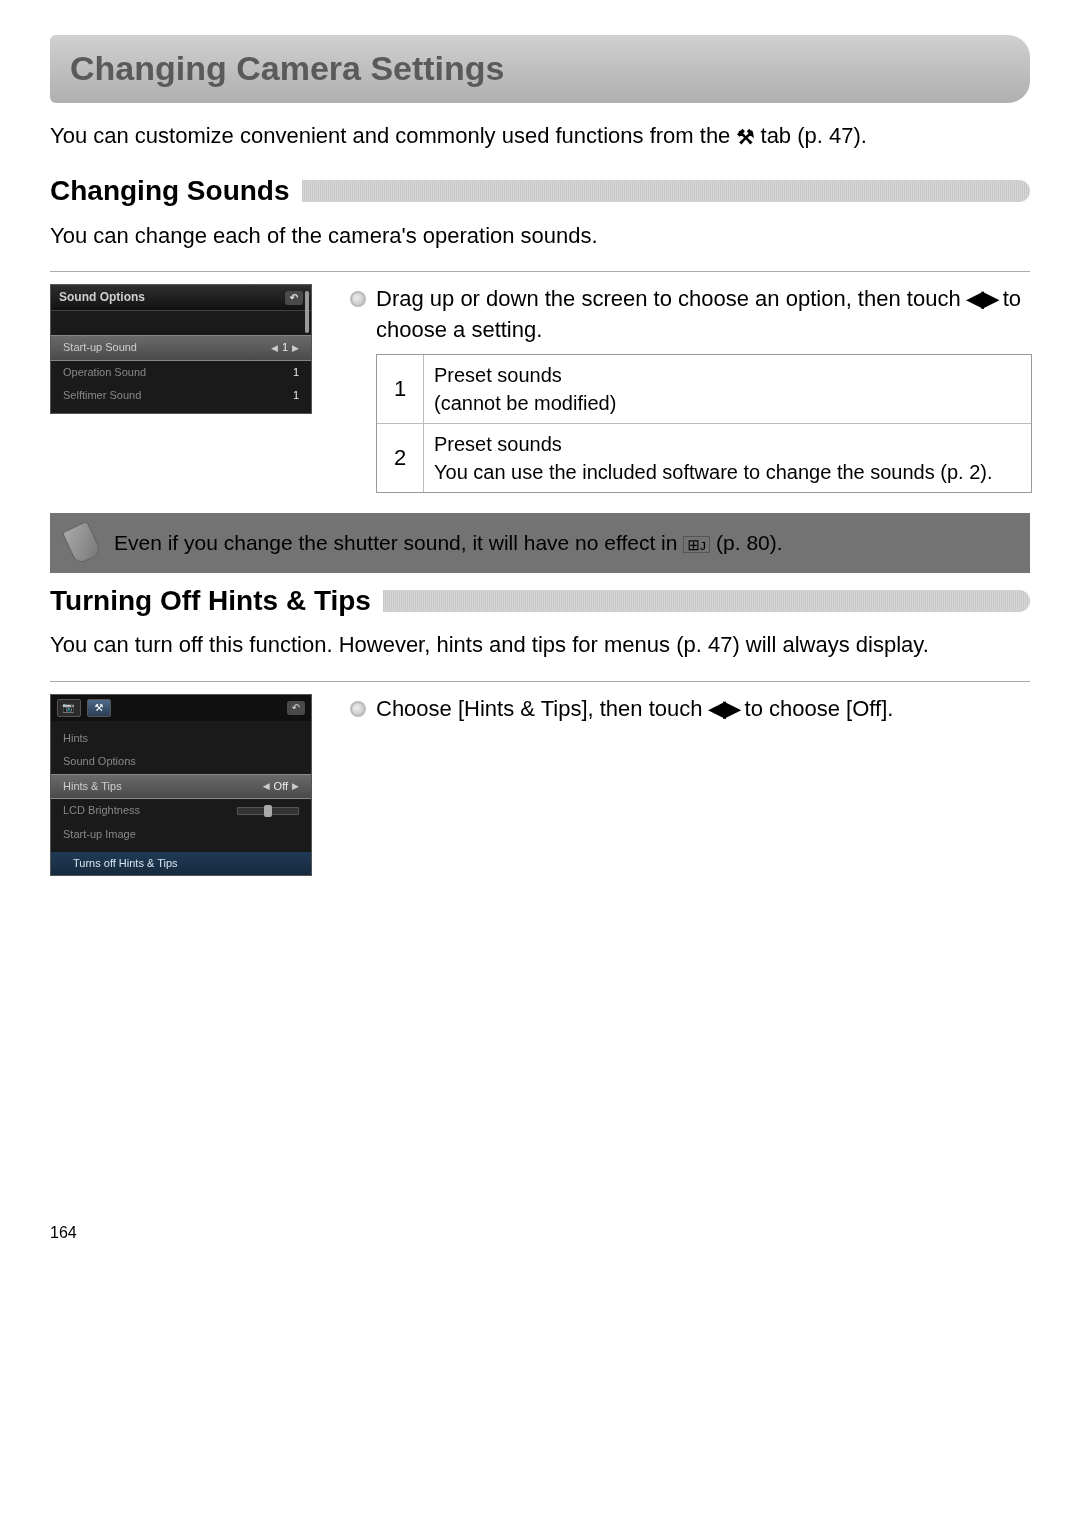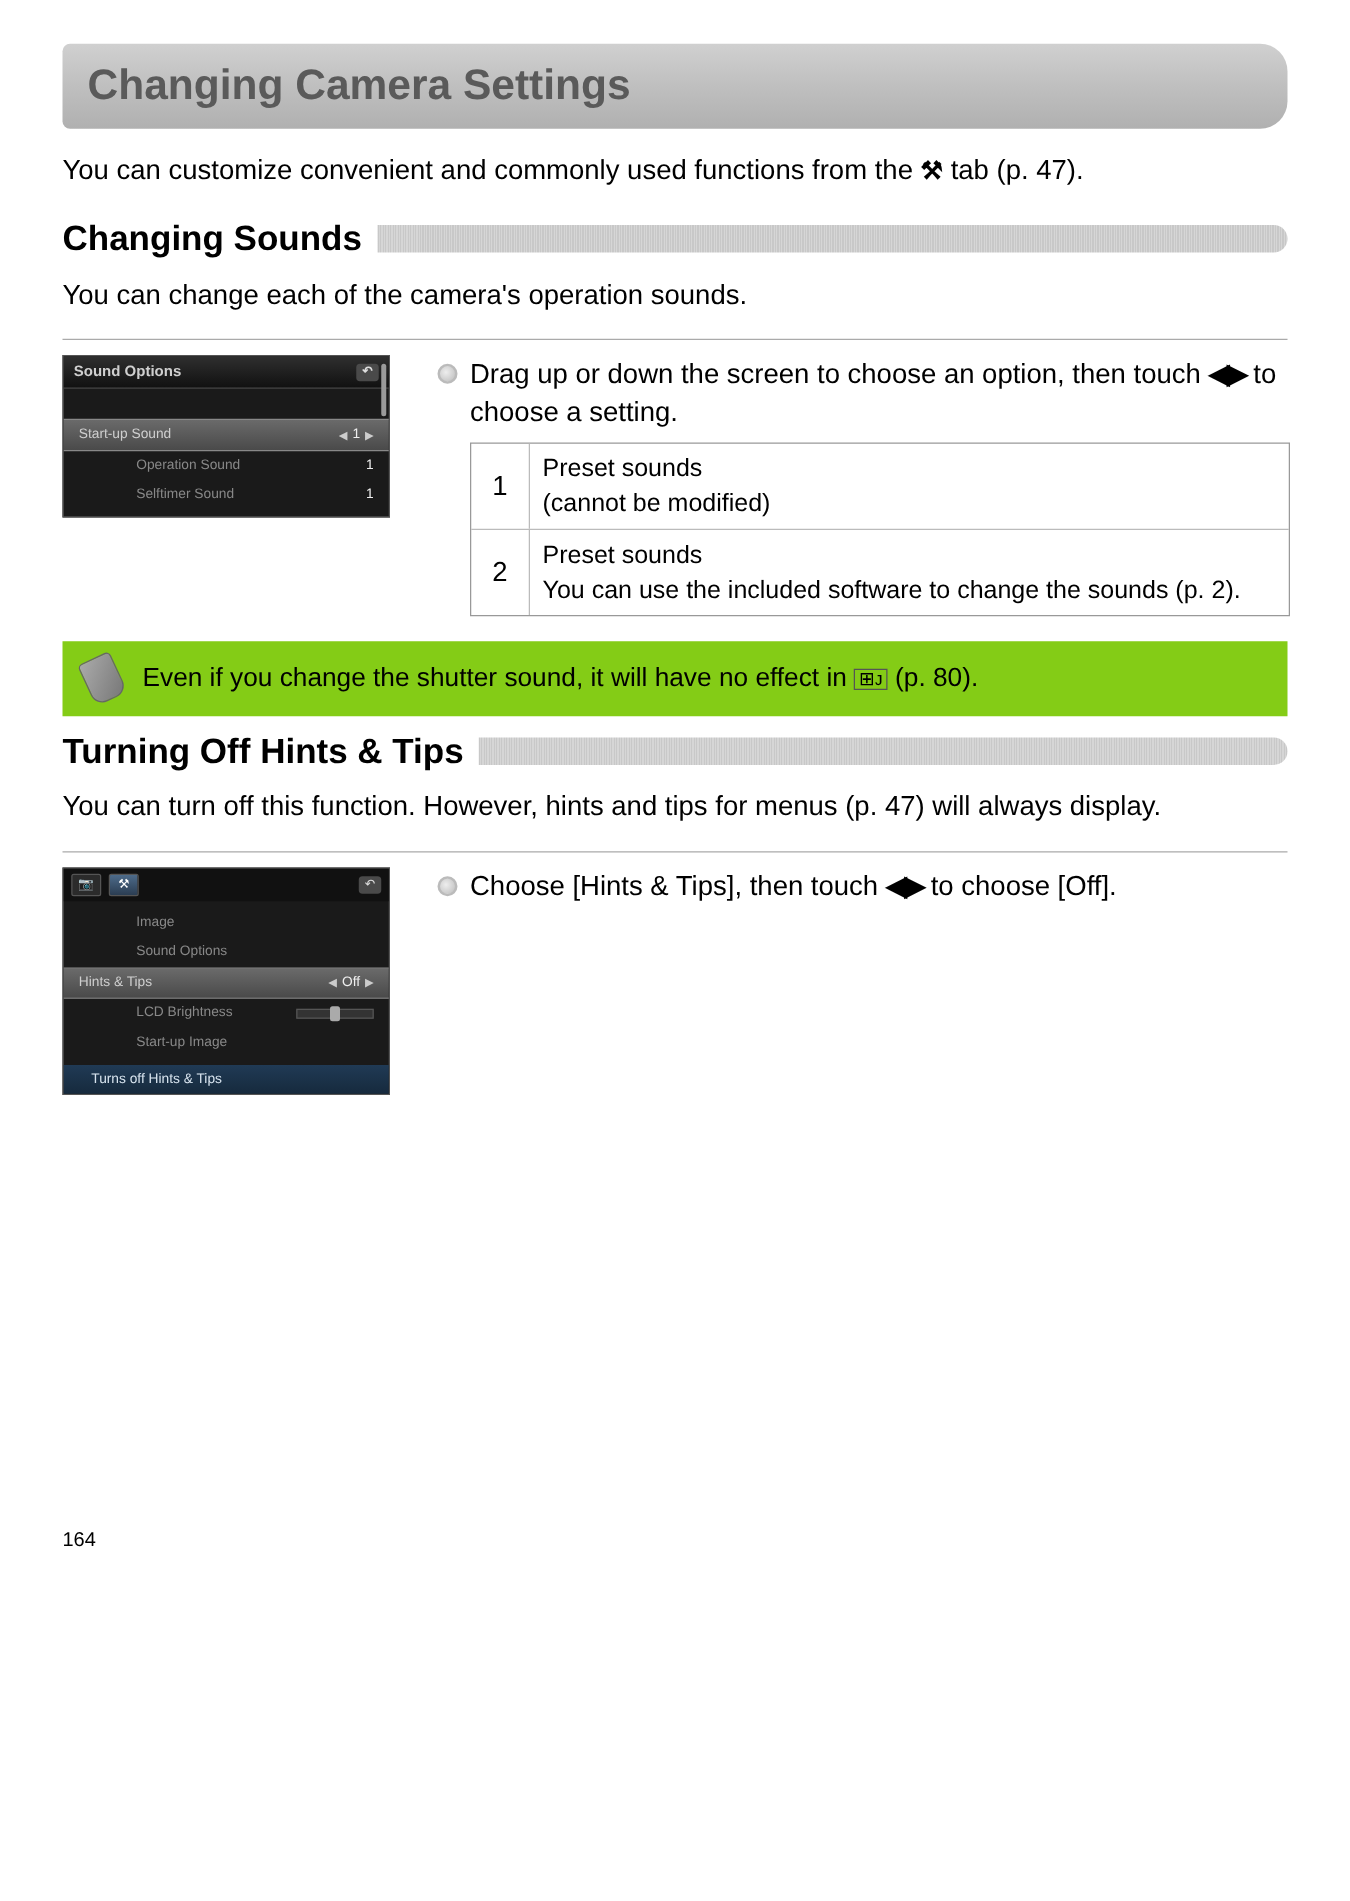--- a/index.html
+++ b/index.html
@@ -176,21 +176,21 @@
     font-size: 22px;
     border-right: 1px solid #bbb;
   }
   .opt-desc {
     padding: 6px 10px;
     font-size: 20px;
   }
   
   .note-box {
     margin-top: 20px;
-    background: #84cc16;
+    background: #737373;
     padding: 12px 18px;
     display: flex;
     align-items: center;
     gap: 18px;
     font-size: 21px;
   }
   .note-icon {
     width: 26px; height: 34px;
     transform: rotate(-25deg);
     background: linear-gradient(135deg,#aaa,#777);
@@ -216,21 +216,21 @@
   .ss-tab.active {
     background: linear-gradient(180deg,#4d6b8a,#2b3d52);
     color:#fff;
   }
   .ss-hint {
     background: linear-gradient(180deg,#203a55,#162a3d);
     color:#d8e4ef;
     font-size:11px;
     padding:4px 22px;
   }
-  .ss-row.dim { color:#888;margin-left:46px; }
+  .ss-row.dim { color:#888; }
   .ss-slider {
     width:60px;height:6px;background:#333;border:1px solid #555;position:relative;
   }
   .ss-slider::after{content:"";position:absolute;left:26px;top:-3px;width:8px;height:12px;background:#aaa;border-radius:2px;}
   .page-num {
     position: absolute;
     left: 50px;
     bottom: 40px;
     font-size: 16px;
   }
@@ -336,21 +336,21 @@
     <div class="col-left">
       <div class="screenshot">
         <div class="ss-tabs">
           <div class="ss-tab">📷</div>
           <div class="ss-tab active">⚒</div>
           <div style="flex:1"></div>
           <span class="ss-back">↶</span>
         </div>
         <div class="ss-body">
           <div class="ss-row dim">
-            <span>Image</span>
+            <span>Hints</span>
           </div>
           <div class="ss-row dim">
             <span>Sound Options</span>
           </div>
           <div class="ss-row sel">
             <span>Hints &amp; Tips</span>
             <span class="val">
                 <span class="ss-arrow">◀</span>
                 <span>Off</span>
                 <span class="ss-arrow">▶</span>

